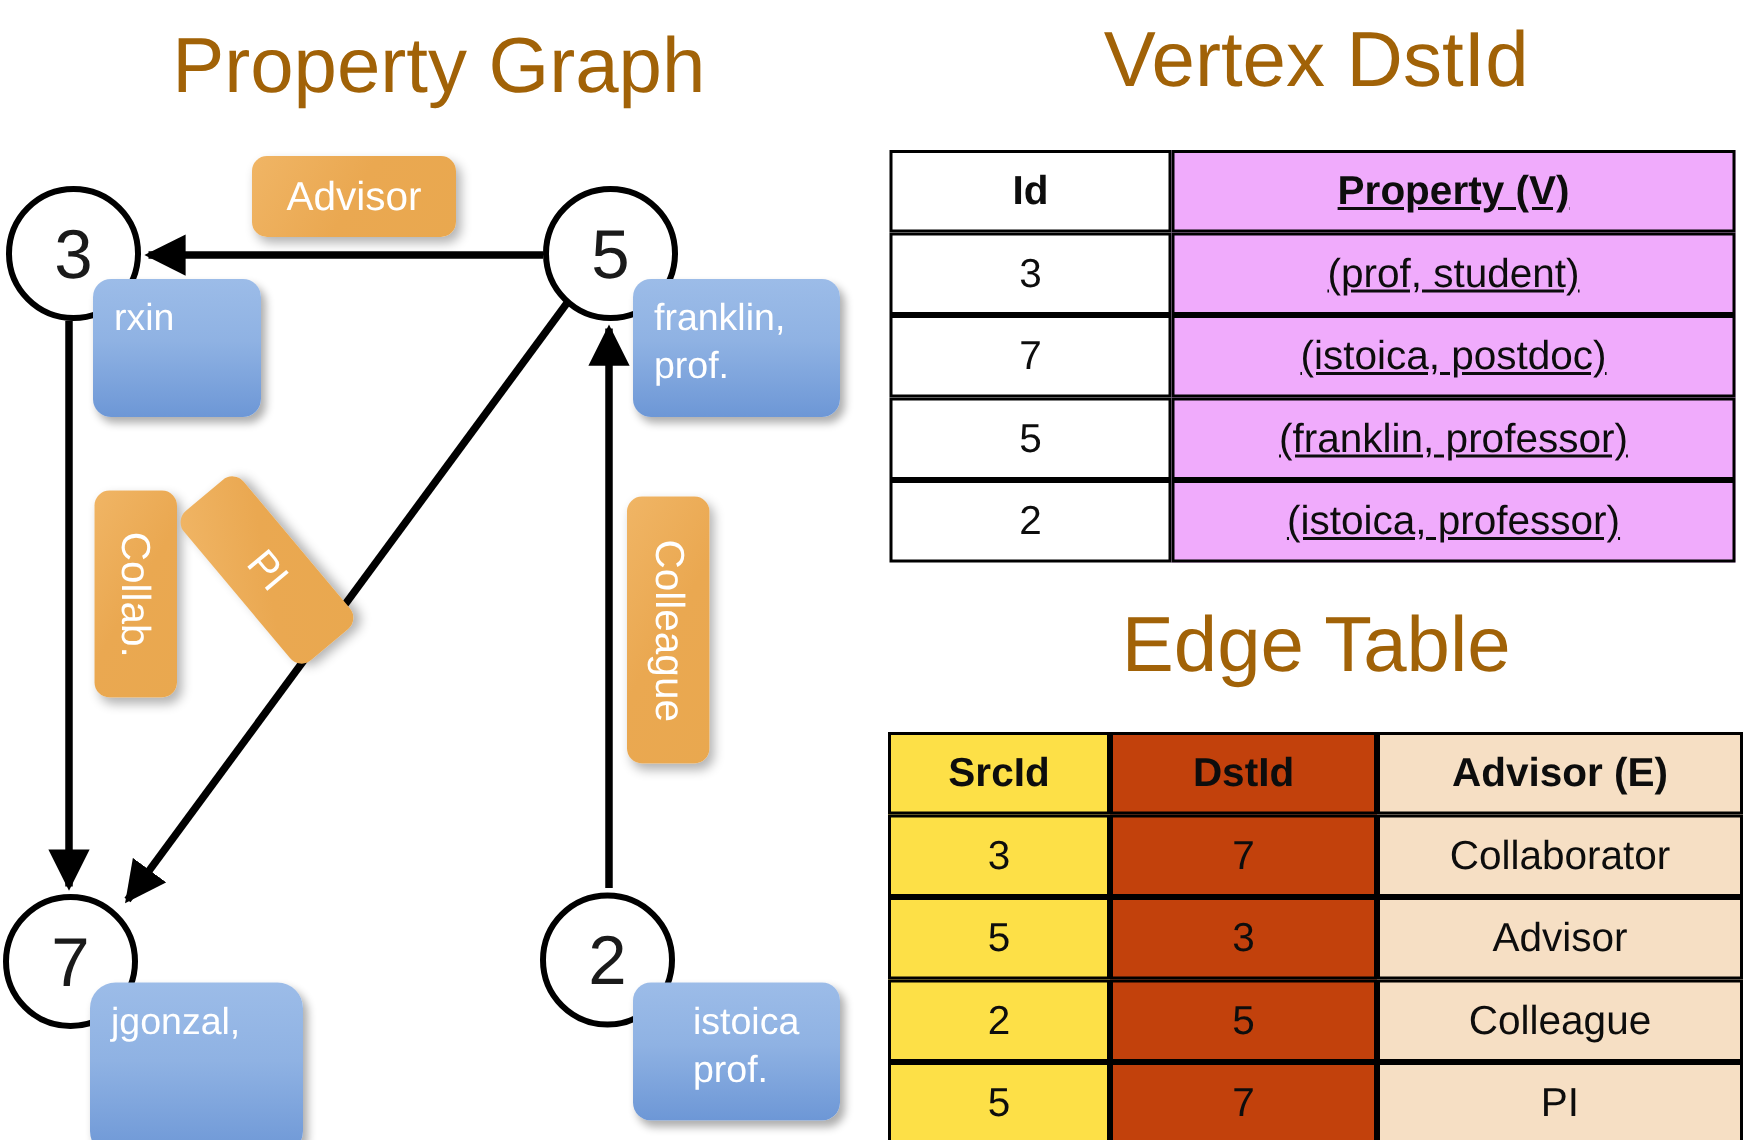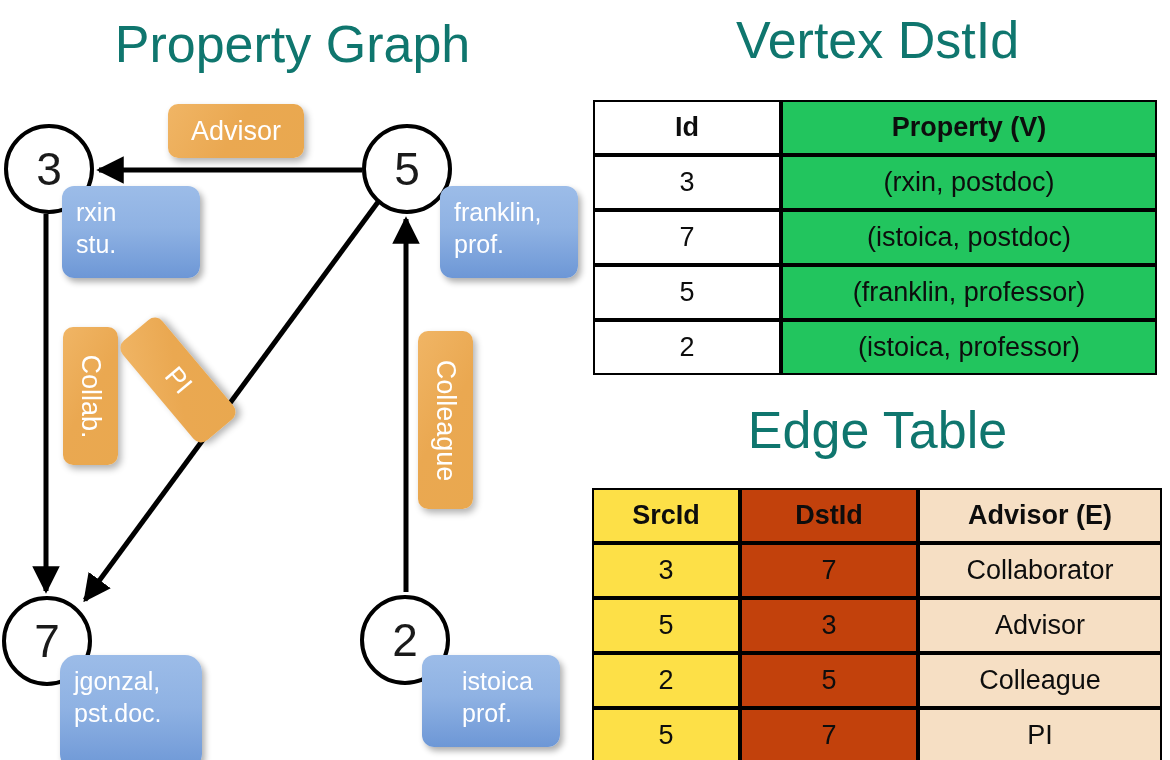--- a/index.html
+++ b/index.html
@@ -16,21 +16,21 @@
     color: #000000;
   }
 
   
   .big-title {
     position: absolute;
     font-family: "Liberation Sans", sans-serif;
     font-weight: 400;
     font-size: 52px;
     letter-spacing: 0px;
-    color: #0f766e;
+    color: #a16207;
     white-space: nowrap;
     text-align: center;
   }
   #title-property-graph { left: 0px;   top: 14px;  width: 585px; }
   #title-vertex-table   { left: 585px; top: 10px;  width: 585px; }
   #title-edge-table     { left: 585px; top: 400px; width: 585px; }
 
   
   #graph-panel {
     position: absolute;
@@ -74,22 +74,22 @@
     background: linear-gradient(to bottom, #9cbce8 0%, #8fb2e3 45%, #6d97d6 100%);
     box-shadow: 3px 4px 6px rgba(0,0,0,0.32);
     color: #ffffff;
     font-family: "Liberation Sans", sans-serif;
     font-size: 25px;
     line-height: 1.28;
     padding: 10px 0 0 14px;
     box-sizing: border-box;
     z-index: 8;
   }
-  #prop-rxin     { left: 62px;  top: 186px; width: 138px; height: 92px; }
-  #prop-franklin { left: 440px; top: 186px; width: 138px; height: 92px; }
+  #prop-rxin     { left: 62px;  top: 186px; width: 112px; height: 92px; }
+  #prop-franklin { left: 422px; top: 186px; width: 138px; height: 92px; }
   #prop-jgonzal  { left: 60px;  top: 655px; width: 142px; height: 116px; border-radius: 17px; }
   #prop-istoica  { left: 422px; top: 655px; width: 138px; height: 92px; padding-left: 40px; }
   .prop-box span { display: block; }
 
   
   .edge-label {
     position: absolute;
     border-radius: 10px;
     background: linear-gradient(120deg, #f0b565 0%, #eaa851 50%, #e9a84f 100%);
     box-shadow: 3px 4px 7px rgba(0,0,0,0.30);
@@ -139,21 +139,21 @@
     font-size: 27px;
     color: #0d0d0d;
     padding: 0;
     height: 55px;
     box-sizing: border-box;
   }
   .data-table th { font-weight: 700; }
 
   #vertex-table { left: 593px; top: 100px; }
   #vertex-table .col-id   { width: 188px; background: #ffffff; }
-  #vertex-table .col-prop { width: 376px; background: #22c55e; }
+  #vertex-table .col-prop { width: 376px; background: #f0abfc; text-decoration: underline; }
 
   #edge-table { left: 592px; top: 488px; }
   #edge-table .col-src  { width: 148px; background: #fde047; }
   #edge-table .col-dst  { width: 178px; background: #c2410c; }
   #edge-table .col-prop { width: 244px; background: #f6dfc4; }
 </style>
 </head>
 <body>
 
 <div class="big-title" id="title-property-graph">Property Graph</div>
@@ -188,29 +188,27 @@
   </div>
   <div class="node" id="node-7">
     <span>7</span>
   </div>
   <div class="node" id="node-2">
     <span>2</span>
   </div>
 
   <div class="prop-box" id="prop-rxin">
     <span>rxin</span>
-    <span>stu.</span>
   </div>
   <div class="prop-box" id="prop-franklin">
     <span>franklin,</span>
     <span>prof.</span>
   </div>
   <div class="prop-box" id="prop-jgonzal">
     <span>jgonzal,</span>
-    <span>pst.doc.</span>
   </div>
   <div class="prop-box" id="prop-istoica">
     <span>istoica</span>
     <span>prof.</span>
   </div>
 
   <div class="edge-label" id="edge-label-advisor">
     <span class="htext">Advisor</span>
   </div>
   <div class="edge-label" id="edge-label-collab">
@@ -227,21 +225,21 @@
 <table class="data-table" id="vertex-table">
   <thead>
     <tr>
       <th class="col-id">Id</th>
       <th class="col-prop">Property (V)</th>
     </tr>
   </thead>
   <tbody>
     <tr>
       <td class="col-id">3</td>
-      <td class="col-prop">(rxin, postdoc)</td>
+      <td class="col-prop">(prof, student)</td>
     </tr>
     <tr>
       <td class="col-id">7</td>
       <td class="col-prop">(istoica, postdoc)</td>
     </tr>
     <tr>
       <td class="col-id">5</td>
       <td class="col-prop">(franklin, professor)</td>
     </tr>
     <tr>

